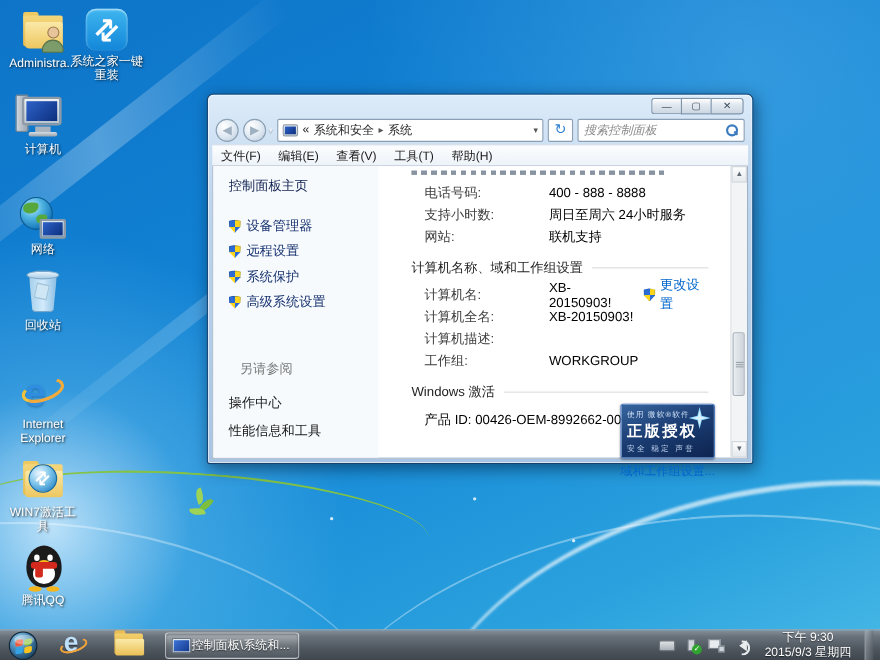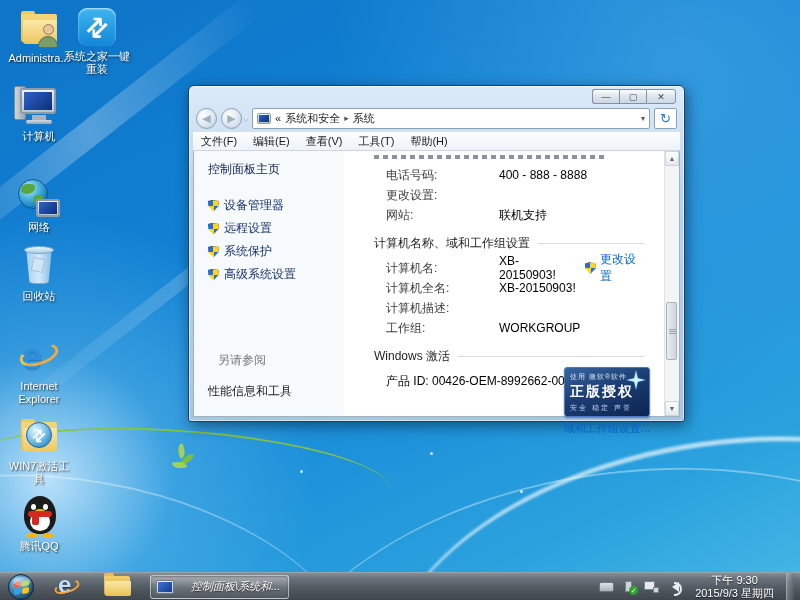--- a/index.html
+++ b/index.html
@@ -149,23 +149,23 @@
   .orb .flag div { border-radius:45% 20% 45% 20%; }
   .orb .f1{ background:#ef5b3c; } .orb .f2{ background:#93c83e; } .orb .f3{ background:#33a3e6; } .orb .f4{ background:#f7c31c; }
   .orb .gloss { position:absolute; left:4px; top:2px; width:18px; height:9px; border-radius:50%; background:rgba(255,255,255,.35); }
   .tb-ie { width:30px; height:24px; margin:0 10px; position:relative; }
   .tb-ie .e { position:absolute; left:6px; top:-4px; font-size:24px; font-weight:bold; color:#bfe0fa; text-shadow:0 1px 1px rgba(0,0,0,.5); }
   .tb-ie .ring { position:absolute; left:2px; top:6px; width:26px; height:12px; border:2px solid #f0a23c; border-top-color:transparent; border-radius:50%; transform:rotate(-18deg); }
   .tb-folder { width:28px; height:22px; margin:0 12px; position:relative; }
   .tb-folder .bk { position:absolute; left:0; top:0; width:26px; height:19px; background:linear-gradient(#f3d06b,#d9a93f); border-radius:2px; }
   .tb-folder .tab { position:absolute; left:0; top:-3px; width:10px; height:5px; background:#e8bd55; border-radius:2px 2px 0 0; }
   .tb-folder .fr { position:absolute; left:1px; top:5px; width:26px; height:15px; background:linear-gradient(#fbe9a8,#eabf55); border-radius:1px 1px 2px 2px; }
-  .taskbtn { height:24px; margin-left:6px; padding:0 8px 0 5px; display:flex; align-items:center; gap:17px; border-radius:3px;
+  .taskbtn { height:24px; margin-left:6px; padding:0 8px 0 5px; display:flex; align-items:center; gap:0; border-radius:3px;
     background:linear-gradient(180deg, rgba(255,255,255,.42), rgba(255,255,255,.16) 48%, rgba(120,130,140,.25)); border:1px solid rgba(255,255,255,.5);
-    box-shadow:0 1px 2px rgba(0,0,0,.35) inset;font-style:italic; }
+    box-shadow:0 1px 2px rgba(0,0,0,.35) inset; }
   .taskbtn .tmon { width:18px; height:14px; background:linear-gradient(#eef2f6,#b9c4cf); border:1px solid #6f7b86; border-radius:2px; position:relative; }
   .taskbtn .tmon::after { content:""; position:absolute; inset:1px; background:linear-gradient(135deg,#3e74d8,#143a8e); }
   .taskbtn .tlabel { font-size:11px; color:#fff; text-shadow:0 1px 1px rgba(0,0,0,.7); max-width:105px; white-space:nowrap; overflow:hidden; }
   .tray { margin-left:auto; display:flex; align-items:center; gap:8px; padding-right:6px; }
   .tray-kb { width:15px; height:10px; background:linear-gradient(#dfe3e7,#aab1b8); border:1px solid #6f767d; border-radius:2px; }
   .tray-usb { position:relative; width:14px; height:14px; }
   .tray-usb .stick { position:absolute; left:3px; top:1px; width:7px; height:11px; background:#cfd5da; border:1px solid #7a828a; border-radius:1px; }
   .tray-usb .chk { position:absolute; right:-2px; bottom:-1px; width:9px; height:9px; border-radius:50%; background:#2fa52f; color:#fff; font-size:7px; line-height:9px; text-align:center; }
   .tray-net { position:relative; width:15px; height:12px; }
   .tray-net .m { position:absolute; left:0; top:0; width:11px; height:9px; background:#e8ecef; border:1px solid #7a828a; }
@@ -304,20 +304,24 @@
     <div class="navchev">▾</div>
     <div class="addrbox">
       <div class="addricon"></div>
       <span>«</span>
       <span>系统和安全</span>
       <span class="crumbsep">▸</span>
       <span>系统</span>
       <span class="addr-dd">▾</span>
     </div>
     <div class="refreshbtn">↻</div>
+    <div class="searchbox">
+      <span class="ph">搜索控制面板</span>
+      <span class="mag"></span>
+    </div>
   </div>
 
   <div class="menurow">
     <span>文件(F)</span>
     <span>编辑(E)</span>
     <span>查看(V)</span>
     <span>工具(T)</span>
     <span>帮助(H)</span>
   </div>
 
@@ -337,33 +341,35 @@
           <span class="shield"></span>
           <span>系统保护</span>
         </div>
         <div class="sb-item">
           <span class="shield"></span>
           <span>高级系统设置</span>
         </div>
       </div>
       <div class="sb-seealso">
         <div class="sb-gray">另请参阅</div>
+        <div class="sb-link2">操作中心</div>
         <div class="sb-link2">性能信息和工具</div>
       </div>
     </div>
 
     <div class="main">
       <div class="clipped"></div>
 
       <div class="crow">
         <span class="lab">电话号码:</span>
         <span class="val">400 - 888 - 8888</span>
       </div>
       <div class="crow">
-        <span class="lab">更改设置:</span>
+        <span class="lab">支持小时数:</span>
+        <span class="val">周日至周六 24小时服务</span>
       </div>
       <div class="crow">
         <span class="lab">网站:</span>
         <span class="val link">联机支持</span>
       </div>
 
       <div class="sect">
         <span>计算机名称、域和工作组设置</span>
           <span class="rule"></span>
       </div>

